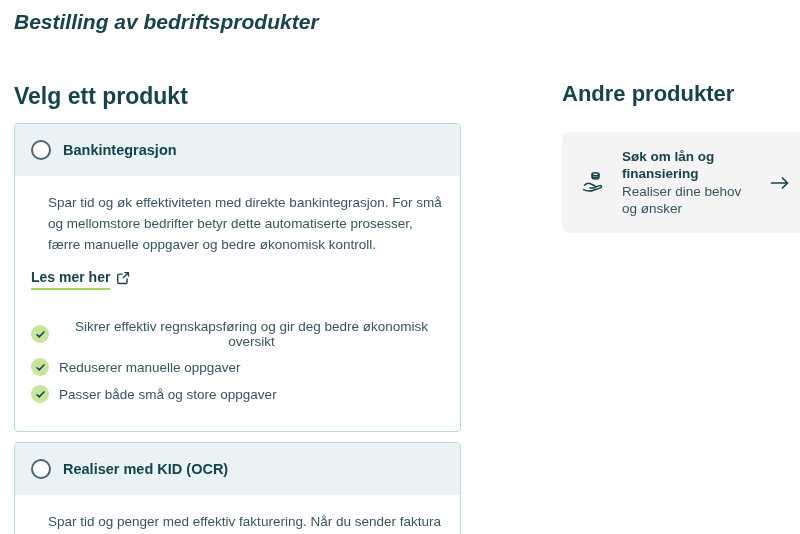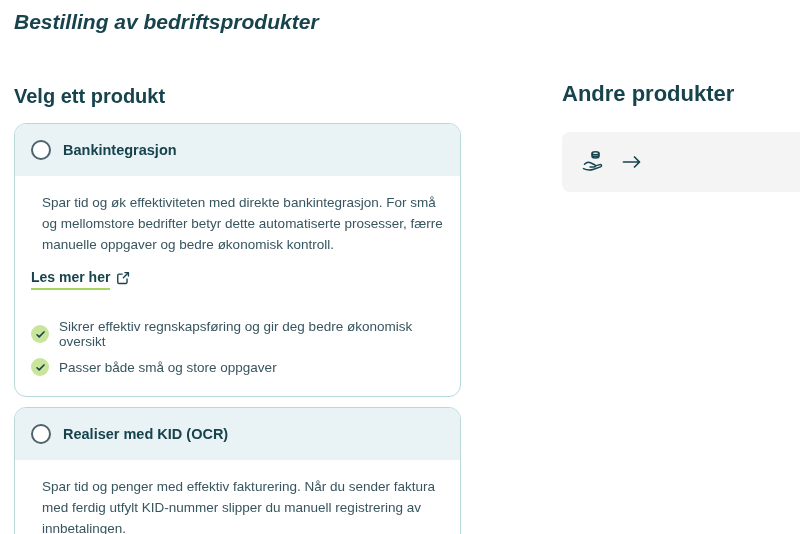--- a/index.html
+++ b/index.html
@@ -19,61 +19,61 @@
     background:#ffffff;
     font-family:"Liberation Sans", sans-serif;
     color:var(--body-text);
   }
   .page-title{
     position:absolute;left:14px;top:10px;margin:0;
     font-size:21px;font-weight:700;color:var(--heading);font-style:italic;
   }
   .main-col{position:absolute;left:14px;top:84px;width:447px;}
   .section-title{
-    margin:0 0 15px 0;font-size:20px;font-weight:700;color:var(--heading);
+    margin:0 0 15px 0;font-size:23px;font-weight:700;color:var(--heading);
     line-height:24px;
   }
   .product-card{
     border:1px solid var(--card-border);
-    border-radius:12px;
+    border-radius:4px;
     overflow:hidden;
     background:#fff;
     margin-bottom:10px;
   }
   .card-header{
     background:var(--card-header-bg);
     padding:16px;
     display:flex;align-items:center;gap:12px;
     cursor:pointer;
   }
   .radio{
     width:20px;height:20px;flex:0 0 20px;border-radius:50%;
     border:2px solid var(--radio-border);background:#fff;
   }
   .card-title{
     font-size:14.5px;font-weight:700;color:var(--heading);
   }
   .card-body{padding:16px 16px 20px 16px;}
   .card-desc{
-    margin:0 0 13px 11px;
+    margin:0 0 13px 17px;
     font-size:13.5px;line-height:21px;color:var(--body-text);
   }
   .read-more{
     display:inline-flex;align-items:center;gap:6px;
     text-decoration:none;color:var(--heading);
     font-size:14px;font-weight:700;
     margin-bottom:6px;
     justify-content:flex-end;
   }
   .read-more .link-text{
     border-bottom:2px solid var(--link-underline);
     padding-bottom:3px;
   }
   .read-more svg{margin-top:-3px;}
-  .benefits{list-style:none;margin:23px 0 0 0;padding:0;}
+  .benefits{list-style:none;margin:23px 0 8px 0;padding:0;text-align:center;}
   .benefit{
     display:flex;align-items:center;gap:10px;
     margin-bottom:9px;
     font-size:13.5px;color:var(--body-text);
   }
   .benefit:last-child{margin-bottom:0;}
   .check-circle{
     width:18px;height:18px;flex:0 0 18px;border-radius:50%;
     background:var(--check-circle-bg);
     display:flex;align-items:center;justify-content:center;
@@ -134,20 +134,28 @@
             </svg>
           </span>
           <span>Sikrer effektiv regnskapsføring og gir deg bedre økonomisk oversikt</span>
         </li>
         <li class="benefit">
           <span class="check-circle">
             <svg width="11" height="11" viewBox="0 0 12 12" aria-hidden="true">
               <path d="M2.2 6.3 4.6 8.6 9.8 3.2" fill="none" stroke="#17434d" stroke-width="1.7" stroke-linecap="round" stroke-linejoin="round"></path>
             </svg>
           </span>
+          <span>Reduserer manuelle oppgaver</span>
+        </li>
+        <li class="benefit">
+          <span class="check-circle">
+            <svg width="11" height="11" viewBox="0 0 12 12" aria-hidden="true">
+              <path d="M2.2 6.3 4.6 8.6 9.8 3.2" fill="none" stroke="#17434d" stroke-width="1.7" stroke-linecap="round" stroke-linejoin="round"></path>
+            </svg>
+          </span>
           <span>Passer både små og store oppgaver</span>
         </li>
       </ul>
     </div>
   </div>
 
   <div class="product-card">
     <div class="card-header">
       <span class="radio"></span>
       <span class="card-title">Realiser med KID (OCR)</span>
@@ -167,19 +175,23 @@
       <svg width="28" height="28" viewBox="0 0 28 28" aria-hidden="true">
         <g fill="none" stroke="#17434d" stroke-width="1.5" stroke-linecap="round" stroke-linejoin="round">
           <ellipse cx="15.5" cy="5.2" rx="3.4" ry="1.5"></ellipse>
           <path d="M12.1 5.2v3.4c0 .83 1.52 1.5 3.4 1.5s3.4-.67 3.4-1.5V5.2"></path>
           <path d="M12.1 6.9c0 .83 1.52 1.5 3.4 1.5s3.4-.67 3.4-1.5"></path>
           <path d="M4.5 16.2c2.2-2.1 4.4-2.3 6.5-1.2l3.6 1.7c1.3.62 1 2.3-.6 2.3h-4"></path>
           <path d="M3.5 20.6c3.4 1.7 6.8 1.8 10.2.6l6.8-2.3c1.8-.6 1.1-2.9-.7-2.3l-4.2 1.3"></path>
         </g>
       </svg>
     </span>
+    <span class="texts">
+      <span class="other-title" style="display:block">Søk om lån og finansiering</span>
+      <span class="other-subtitle" style="display:block">Realiser dine behov og ønsker</span>
+    </span>
     <span class="icon">
       <svg width="20" height="14" viewBox="0 0 20 14" aria-hidden="true">
         <path d="M1.5 7h16M12.5 2l5 5-5 5" fill="none" stroke="#17434d" stroke-width="1.7" stroke-linecap="round" stroke-linejoin="round"></path>
       </svg>
     </span>
   </div>
 </div>
 
 </body></html>

